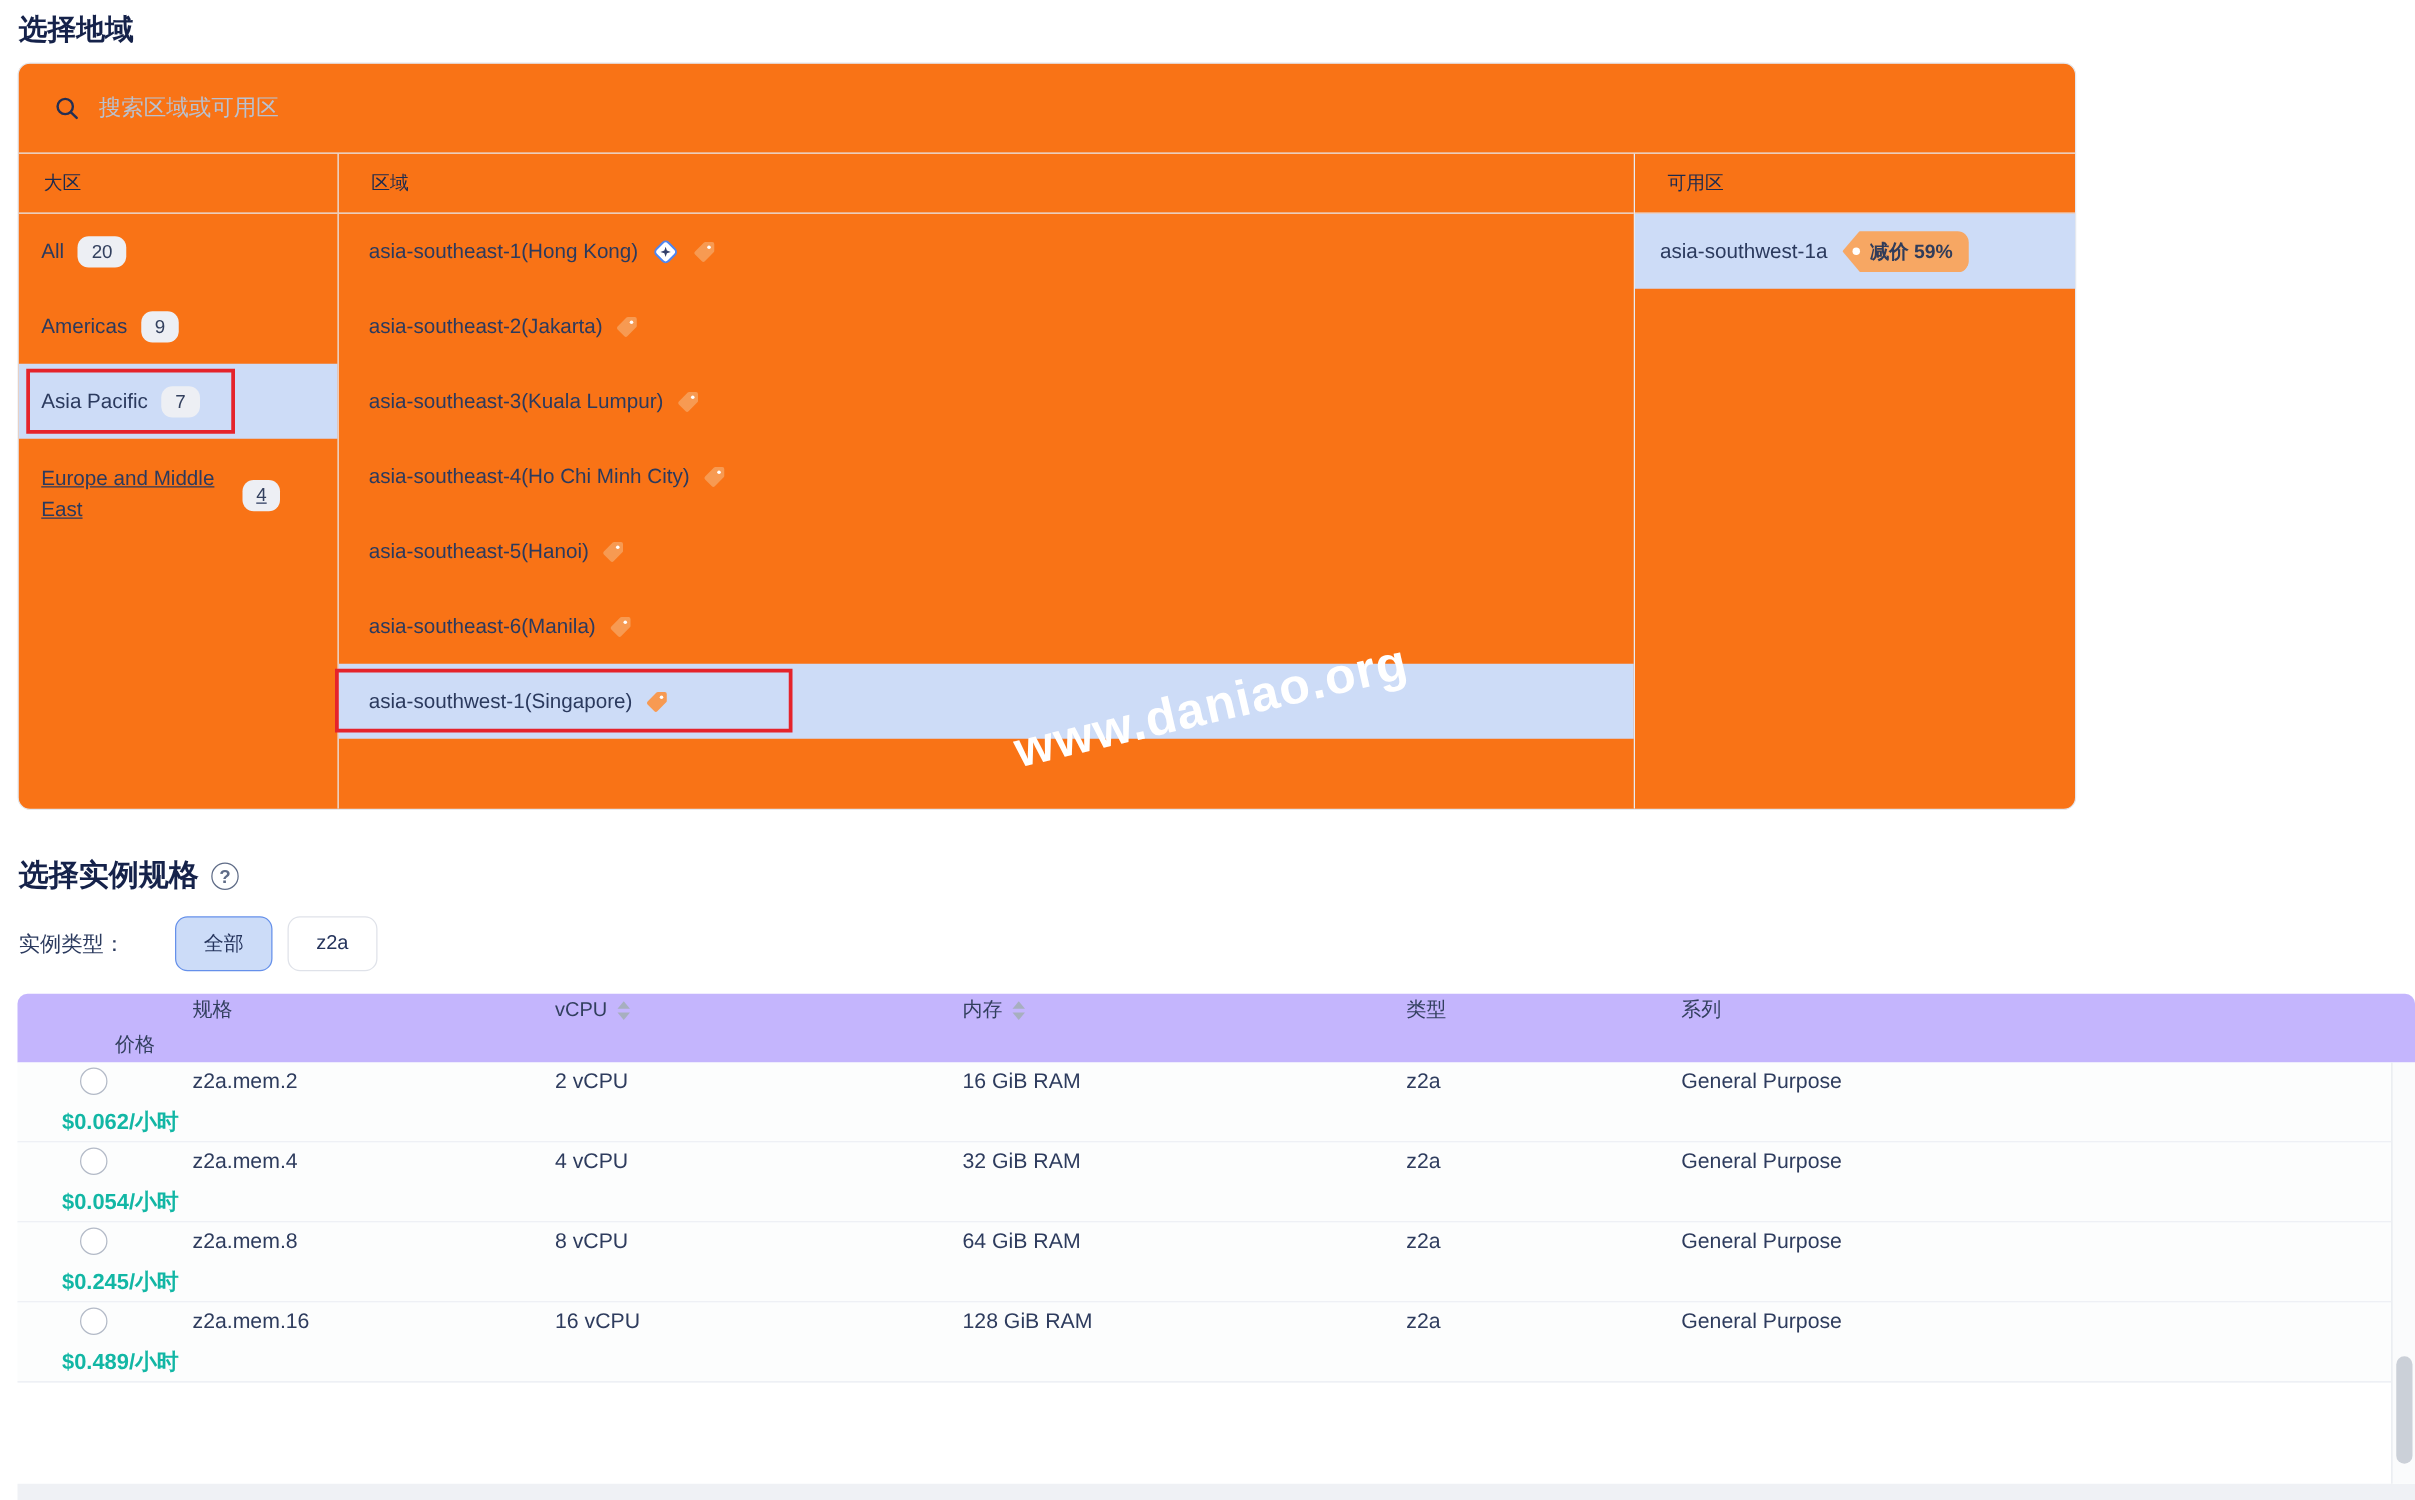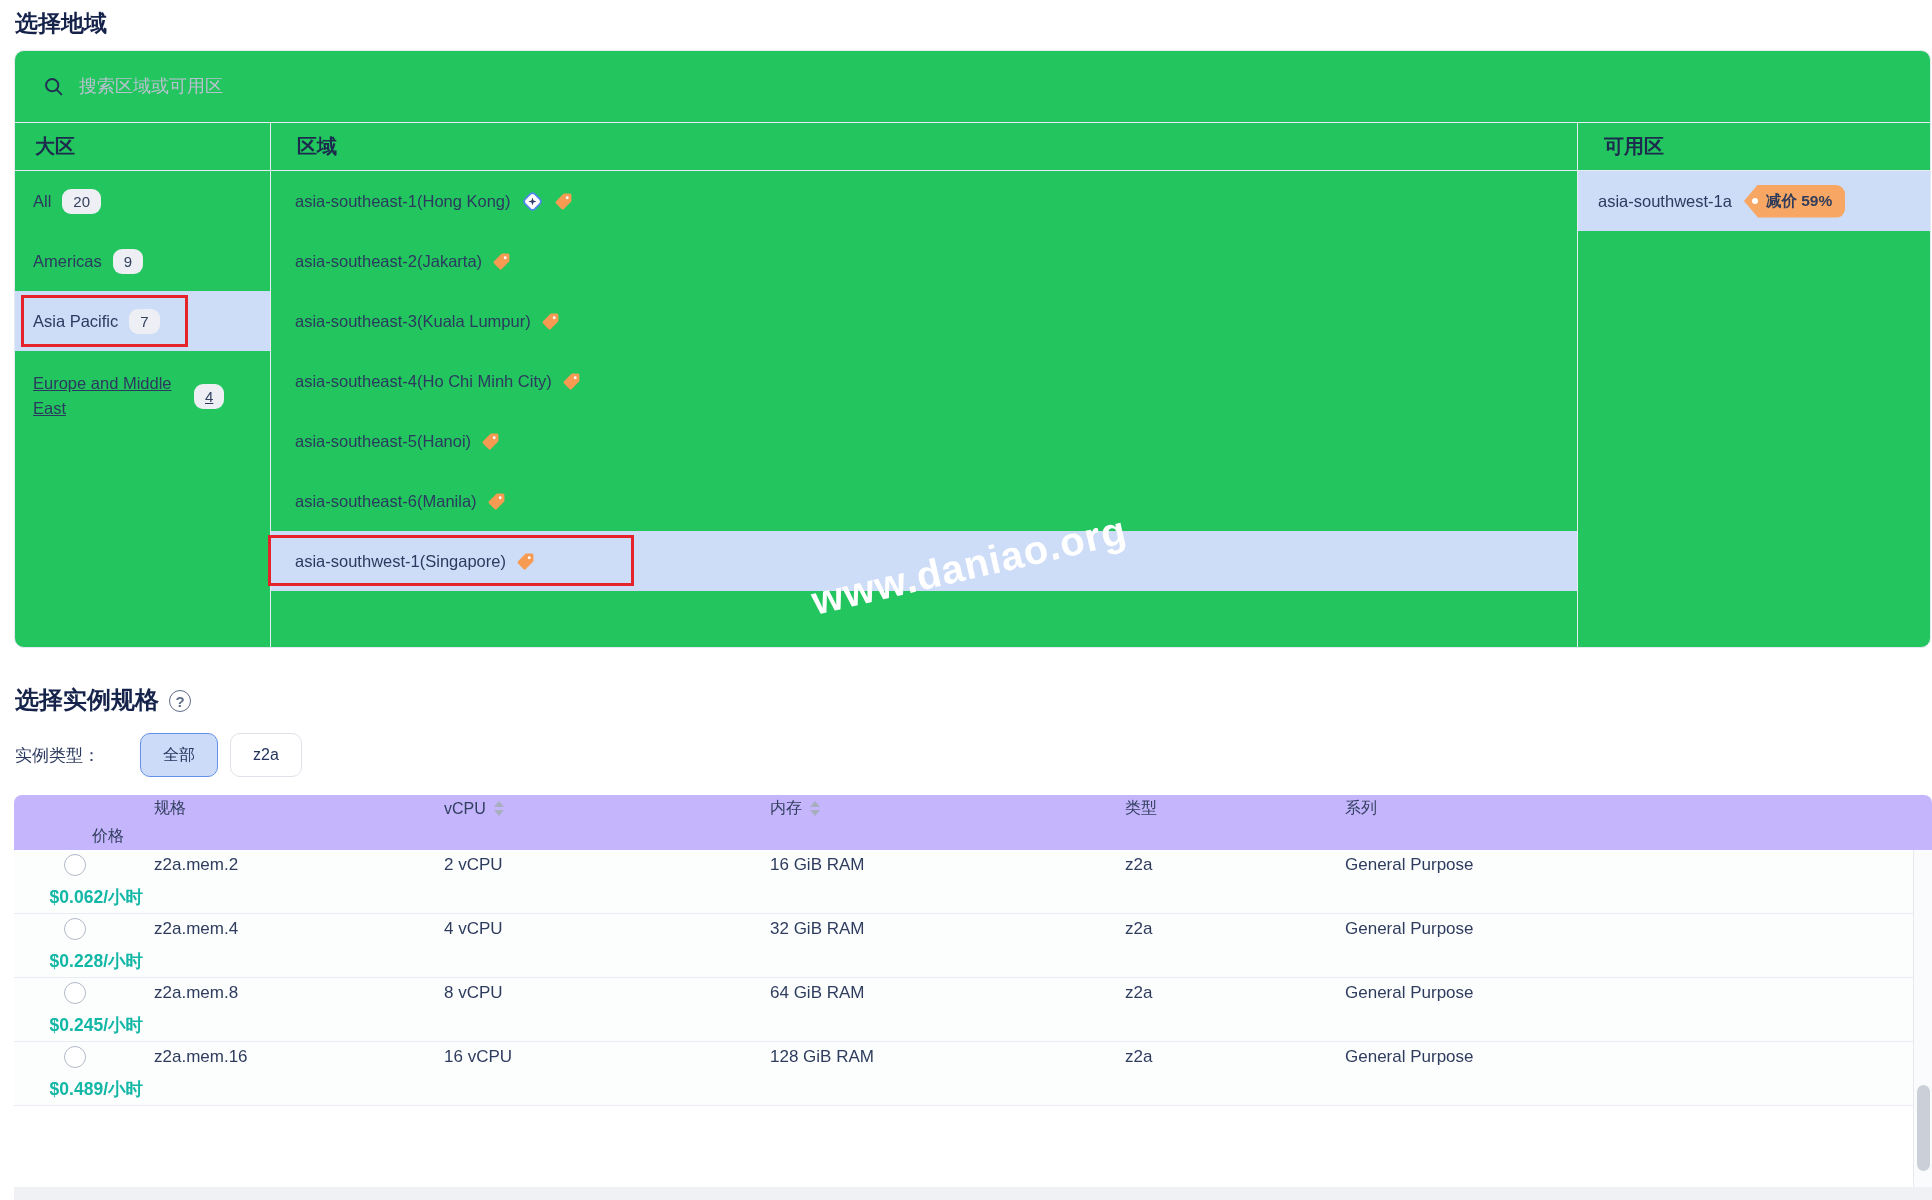--- a/index.html
+++ b/index.html
@@ -2,35 +2,35 @@
 <html><head>
 <meta charset="utf-8">
 <style>
   * { margin:0; padding:0; box-sizing:border-box; }
   html,body { width:1932px; height:1200px; background:#ffffff;
     font-family:"Liberation Sans","DejaVu Sans",sans-serif; color:#2b3a5e; overflow:hidden; position:relative; }
 
   .page-title { position:absolute; left:15px; top:8px; font-size:23px; font-weight:bold; color:#15224a; }
 
   
-  .region-card { position:absolute; left:14px; top:50px; width:1917px; height:598px;
-    border:1px solid #e4e8ef; border-radius:10px; background:#22c55e; display:flex; flex-direction:column; overflow:hidden; }
+  .region-card { position:absolute; left:14px; top:50px; width:1647px; height:598px;
+    border:1px solid #e4e8ef; border-radius:10px; background:#f97316; display:flex; flex-direction:column; overflow:hidden; }
   .search-row { height:72px; min-height:72px; border-bottom:1px solid #e8ebf2; display:flex; align-items:center; padding:0 28px; gap:15px; }
   .search-row svg { flex:0 0 auto; }
   .search-input { border:none; outline:none; flex:1; font-size:18px; color:#2b3a5e; background:transparent;
     font-family:"Liberation Sans","DejaVu Sans",sans-serif; }
   .search-input::placeholder { color:#b9c1d0; }
 
   .cols { flex:1; display:flex; min-height:0; }
   .col { display:flex; flex-direction:column; }
   .col-major { width:256px; border-right:1px solid #e8ebf2; }
   .col-region { flex:1; border-right:1px solid #e8ebf2; }
   .col-zone { width:352px; }
   .col-header { height:48px; min-height:48px; display:flex; align-items:center; padding:0 26px;
-    font-weight:bold; font-size:20px; color:#1c2a4e; border-bottom:1px solid #e8ebf2; }
+    font-weight:normal; font-size:15px; color:#1c2a4e; border-bottom:1px solid #e8ebf2; }
   .col-major .col-header { padding:0 20px; }
 
   .major-item { min-height:60px; display:flex; align-items:center; padding:0 18px; gap:11px;
     font-size:16.5px; color:#2b3a5e; cursor:pointer; }
   .major-item.two-line { min-height:90px;text-decoration:underline; }
   .major-item.two-line .m-label { width:150px; line-height:25px; }
   .count-badge { background:#edeff4; border-radius:9px; padding:4px 11px; font-size:15px; color:#33405e; }
   .major-item.selected { background:#cddcf7; }
 
   .region-item { height:60px; min-height:60px; display:flex; align-items:center; padding:0 24px; gap:10px;
@@ -248,21 +248,21 @@
     <div class="price-cell">$0.062/小时</div>
   </div>
 
   <div class="t-row">
     <span class="radio"></span>
     <div>z2a.mem.4</div>
     <div>4 vCPU</div>
     <div>32 GiB RAM</div>
     <div>z2a</div>
     <div>General Purpose</div>
-    <div class="price-cell">$0.228/小时</div>
+    <div class="price-cell">$0.054/小时</div>
   </div>
 
   <div class="t-row">
     <span class="radio"></span>
     <div>z2a.mem.8</div>
     <div>8 vCPU</div>
     <div>64 GiB RAM</div>
     <div>z2a</div>
     <div>General Purpose</div>
     <div class="price-cell">$0.245/小时</div>

